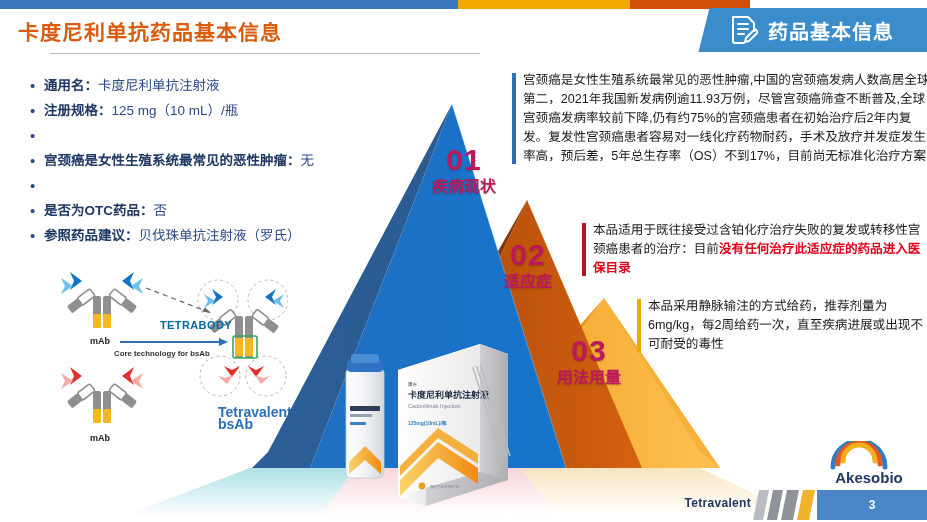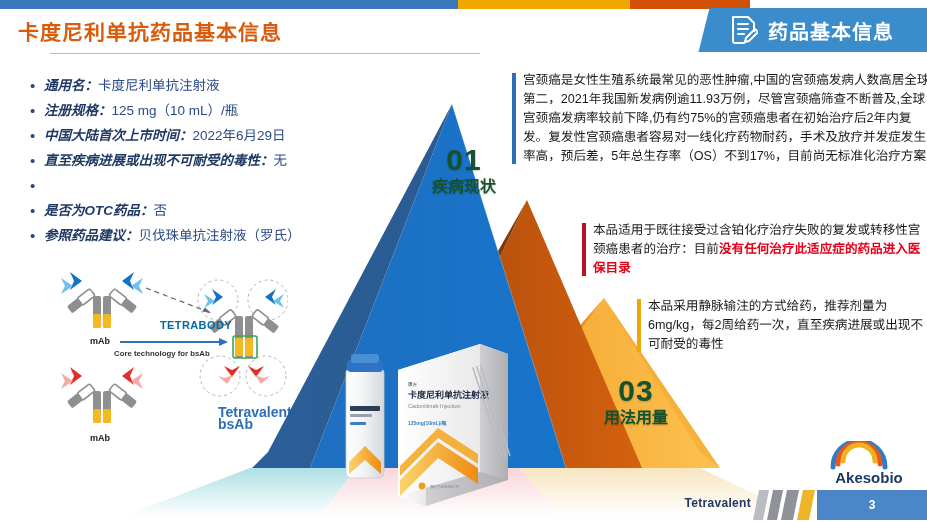--- a/index.html
+++ b/index.html
@@ -43,21 +43,21 @@
     position:absolute;left:50px;top:53px;width:430px;height:1px;background:#b9bcc2;
   }
 
   
   .bullets{position:absolute;left:30px;top:76px;width:460px;}
   .bullet{display:flex;align-items:flex-start;margin-bottom:5px;line-height:20px;}
   .bullet .dot{
     flex:0 0 auto;width:14px;color:#2b4a86;font-size:15px;line-height:20px;text-align:left;
   }
   .bullet .btxt{font-size:13.5px;color:#1f3864;white-space:nowrap;}
-  .bullet .blabel{font-weight:bold;font-style:italic;}
+  .bullet .blabel{font-weight:bold;}
   .bullet .bval{font-weight:normal;color:#2b4a86;}
 
   
   .ab-diagram{position:absolute;left:28px;top:258px;width:260px;height:185px;}
   .ab-caption{position:absolute;font-size:9px;font-weight:bold;color:#222;}
   .ab-cap1{left:62px;top:78px;}
   .ab-cap2{left:62px;top:175px;}
   .ab-tetra{
     position:absolute;left:190px;top:148px;width:86px;
     font-size:14px;font-weight:bold;color:#2c6fb5;line-height:12px;
@@ -68,26 +68,26 @@
   }
   .ab-core{
     position:absolute;left:86px;top:91px;width:126px;text-align:left;
     font-size:7.8px;font-weight:bold;color:#333;
   }
 
   
   .pyramid{position:absolute;left:0;top:0;width:927px;height:522px;pointer-events:none;}
 
   
-  .step-lab{position:absolute;text-align:center;color:#14532d;text-shadow:0 1px 2px rgba(0,0,0,.22);}
+  .step-lab{position:absolute;text-align:center;color:#be185d;text-shadow:0 1px 2px rgba(0,0,0,.22);}
   .step-num{font-size:30px;font-weight:bold;letter-spacing:1px;line-height:30px;}
   .step-name{font-size:16px;font-weight:bold;line-height:20px;margin-top:2px;white-space:nowrap;}
   .lab1{left:414px;top:145px;width:100px;}
   .lab2{left:487px;top:240px;width:82px;}
-  .lab3{left:590px;top:336px;width:92px;margin-top:40px;}
+  .lab3{left:543px;top:336px;width:92px;}
 
   
   .tblock{position:absolute;padding-left:11px;}
   .tblock .bar{position:absolute;left:0;top:2px;bottom:2px;width:4px;}
   .tblock p{margin:0;font-size:12.6px;line-height:19px;color:#1a1a1a;}
   .t1{left:512px;top:71px;width:408px;}
   .t1 .bar{background:#2a6fb8;}
   .t2{left:582px;top:221px;width:338px;}
   .t2 .bar{background:#b5142a;}
   .t3{left:637px;top:297px;width:284px;}
@@ -138,25 +138,24 @@
     <div class="bullet">
       <span class="dot">•</span>
       <span class="btxt"><b class="blabel">通用名：</b><span class="bval">卡度尼利单抗注射液</span></span>
     </div>
     <div class="bullet">
       <span class="dot">•</span>
       <span class="btxt"><b class="blabel">注册规格：</b><span class="bval">125 mg（10 mL）/瓶</span></span>
     </div>
     <div class="bullet">
       <span class="dot">•</span>
-      <span class="btxt"><b class="blabel">中国大陆首次上市时间：</b><span class="bval">2022年6月29日</span></span>
-    </div>
-    <div class="bullet">
-      <span class="dot">•</span>
-      <span class="btxt"><b class="blabel">直至疾病进展或出现不可耐受的毒性：</b><span class="bval">无</span></span>
+    </div>
+    <div class="bullet">
+      <span class="dot">•</span>
+      <span class="btxt"><b class="blabel">宫颈癌是女性生殖系统最常见的恶性肿瘤：</b><span class="bval">无</span></span>
     </div>
     <div class="bullet">
       <span class="dot">•</span>
     </div>
     <div class="bullet">
       <span class="dot">•</span>
       <span class="btxt"><b class="blabel">是否为OTC药品：</b><span class="bval">否</span></span>
     </div>
     <div class="bullet">
       <span class="dot">•</span>
@@ -314,20 +313,24 @@
       <polygon points="452,104 310,468 252,468 268,452" fill="url(#gblue2)"></polygon>
     </g>
 
     <path d="M452,104 L566,468" stroke="#ffffff" stroke-width="1" opacity=".25" fill="none"></path>
   </svg>
 
   <div class="step-lab lab1">
     <div class="step-num">01</div>
     <div class="step-name">疾病现状</div>
   </div>
+  <div class="step-lab lab2">
+    <div class="step-num">02</div>
+    <div class="step-name">适应症</div>
+  </div>
   <div class="step-lab lab3">
     <div class="step-num">03</div>
     <div class="step-name">用法用量</div>
   </div>
 
   <svg style="position:absolute;left:330px;top:330px;width:220px;height:190px;" viewBox="0 0 220 190">
     <defs>
       <linearGradient id="boxf" x1="0" y1="0" x2="1" y2="0">
         <stop offset="0" stop-color="#ffffff"></stop>
           <stop offset="1" stop-color="#e9e9ea"></stop>

